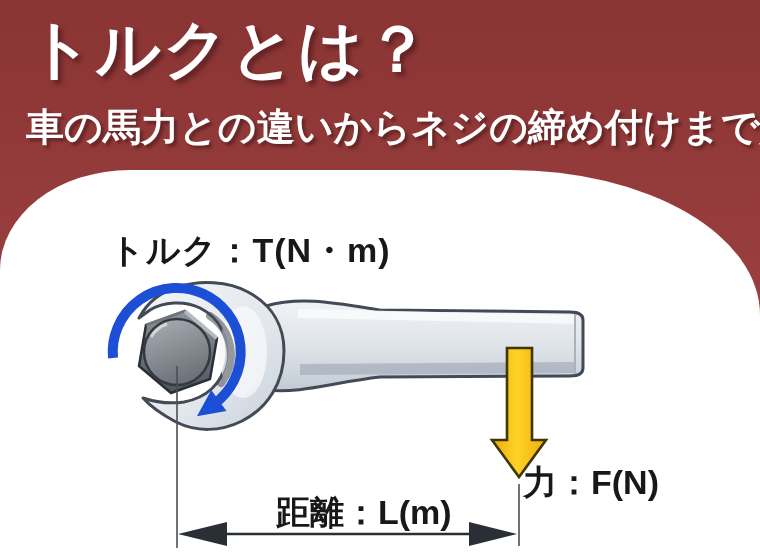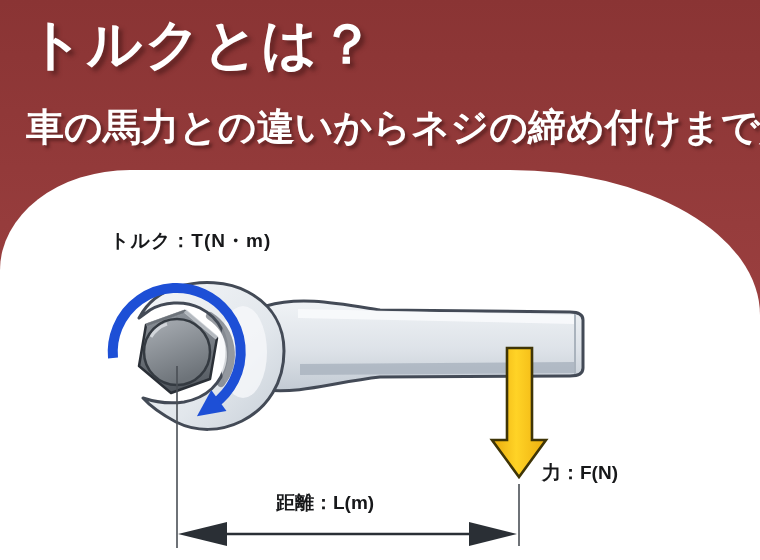--- a/index.html
+++ b/index.html
@@ -14,40 +14,40 @@
     background:linear-gradient(180deg,var(--red-top,#8a3434) 0%,var(--red-bottom,#a84848) 100%);
   }
   .panel-white{
     position:absolute;left:0;right:0;top:170px;bottom:0;
     background:var(--panel,#ffffff);
     border-top-left-radius:130px 100px;
     border-top-right-radius:250px 145px;
   }
   .hdr-title{
     position:absolute;left:28px;top:14px;
-    font-size:55px;line-height:1.1;font-weight:bold;
+    font-size:64px;line-height:1.1;font-weight:bold;
     color:var(--title-text,#ffffff);
     letter-spacing:2px;
     text-shadow:4px 4px 4px rgba(62,20,20,.55);
     white-space:nowrap;
   }
   .hdr-subtitle{
     position:absolute;left:26px;top:103px;
     font-size:38px;line-height:1.3;font-weight:bold;
     color:var(--title-text,#ffffff);
     text-shadow:3px 3px 3px rgba(62,20,20,.55);
     white-space:nowrap;
   }
   .diagram-svg{position:absolute;left:0;top:0;width:760px;height:560px;}
   .dg-label{
     position:absolute;color:var(--label-text,#17181a);
-    font-weight:bold;font-size:19px;white-space:nowrap;
+    font-weight:bold;font-size:34px;white-space:nowrap;
   }
   .lbl-torque{left:110px;top:228px;letter-spacing:1px;}
-  .lbl-force{left:542px;top:460px;}
+  .lbl-force{left:523px;top:460px;}
   .lbl-distance{left:276px;top:490px;}
 </style>
 </head>
 <body>
 
 <div class="stage">
 
   <div class="bg-red"></div>
 
   <div class="hdr-title">トルクとは？</div>

